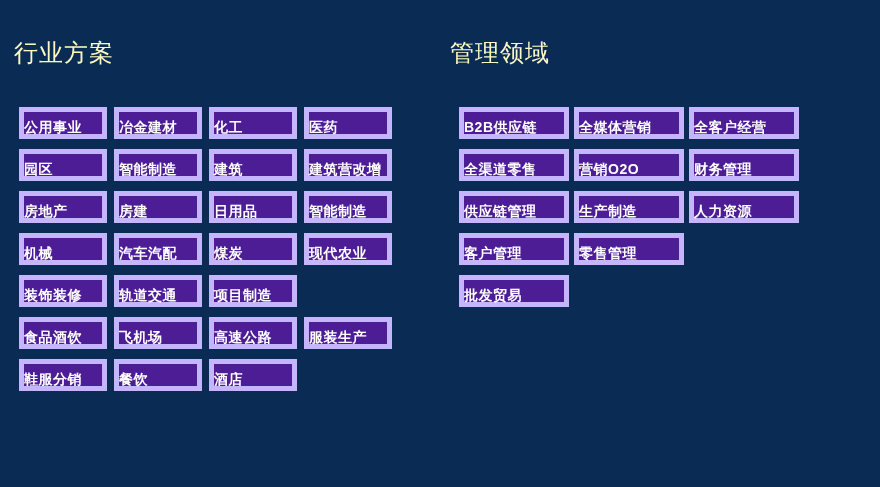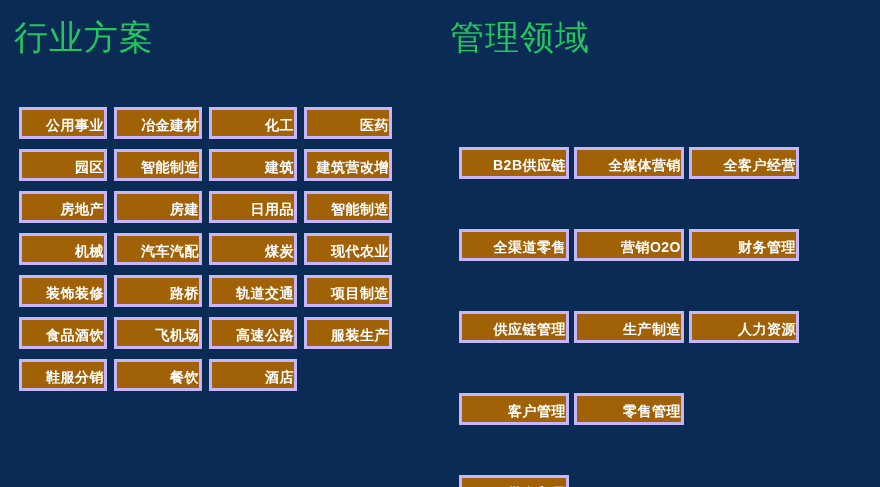--- a/index.html
+++ b/index.html
@@ -16,23 +16,23 @@
   }
   .panel {
     position: absolute;
     top: 0;
   }
   #panel-industry { left: 0; width: 440px; height: 487px; }
   #panel-management { left: 440px; width: 440px; height: 487px; }
 
   .panel-title {
     position: absolute;
-    top: 16px;
-    color: #22c55e;
-    font-size: 34px;
+    top: 32px;
+    color: #fef9c3;
+    font-size: 24px;
     font-weight: 400;
     letter-spacing: 1px;
     line-height: 42px;
     white-space: nowrap;
   }
   #panel-industry .panel-title { left: 14px; }
   #panel-management .panel-title { left: 10px; }
 
   .tag-grid {
     position: absolute;
@@ -42,30 +42,30 @@
     gap: 10px;
   }
   #industry-grid { left: 19px; width: 380px; }
   #management-grid { left: 19px; width: 345px; }
 
   .tag-row {
     display: flex;
     flex-direction: row;
     gap: 7px;
   }
-  #management-grid .tag-row { gap: 5px; margin-top: 40px; }
+  #management-grid .tag-row { gap: 5px; }
 
   .tag-button {
     box-sizing: border-box;
-    border: 3px solid #c4b5fd;
-    background: #a16207;
+    border: 5px solid #c4b5fd;
+    background: #4c1d95;
     color: #ffffff;
     font-size: 14px;
     font-weight: 700;
-    text-align: right;
+    text-align: left;
     line-height: 30px;
     height: 32px;
     white-space: nowrap;
     letter-spacing: 0.5px;
   }
   #industry-grid .tag-button { width: 88px; }
   #management-grid .tag-button { width: 110px; }
 </style>
 </head>
 <body>
@@ -92,21 +92,20 @@
         <div class="tag-button">智能制造</div>
       </div>
       <div class="tag-row">
         <div class="tag-button">机械</div>
         <div class="tag-button">汽车汽配</div>
         <div class="tag-button">煤炭</div>
         <div class="tag-button">现代农业</div>
       </div>
       <div class="tag-row">
         <div class="tag-button">装饰装修</div>
-        <div class="tag-button">路桥</div>
         <div class="tag-button">轨道交通</div>
         <div class="tag-button">项目制造</div>
       </div>
       <div class="tag-row">
         <div class="tag-button">食品酒饮</div>
         <div class="tag-button">飞机场</div>
         <div class="tag-button">高速公路</div>
         <div class="tag-button">服装生产</div>
       </div>
       <div class="tag-row">

